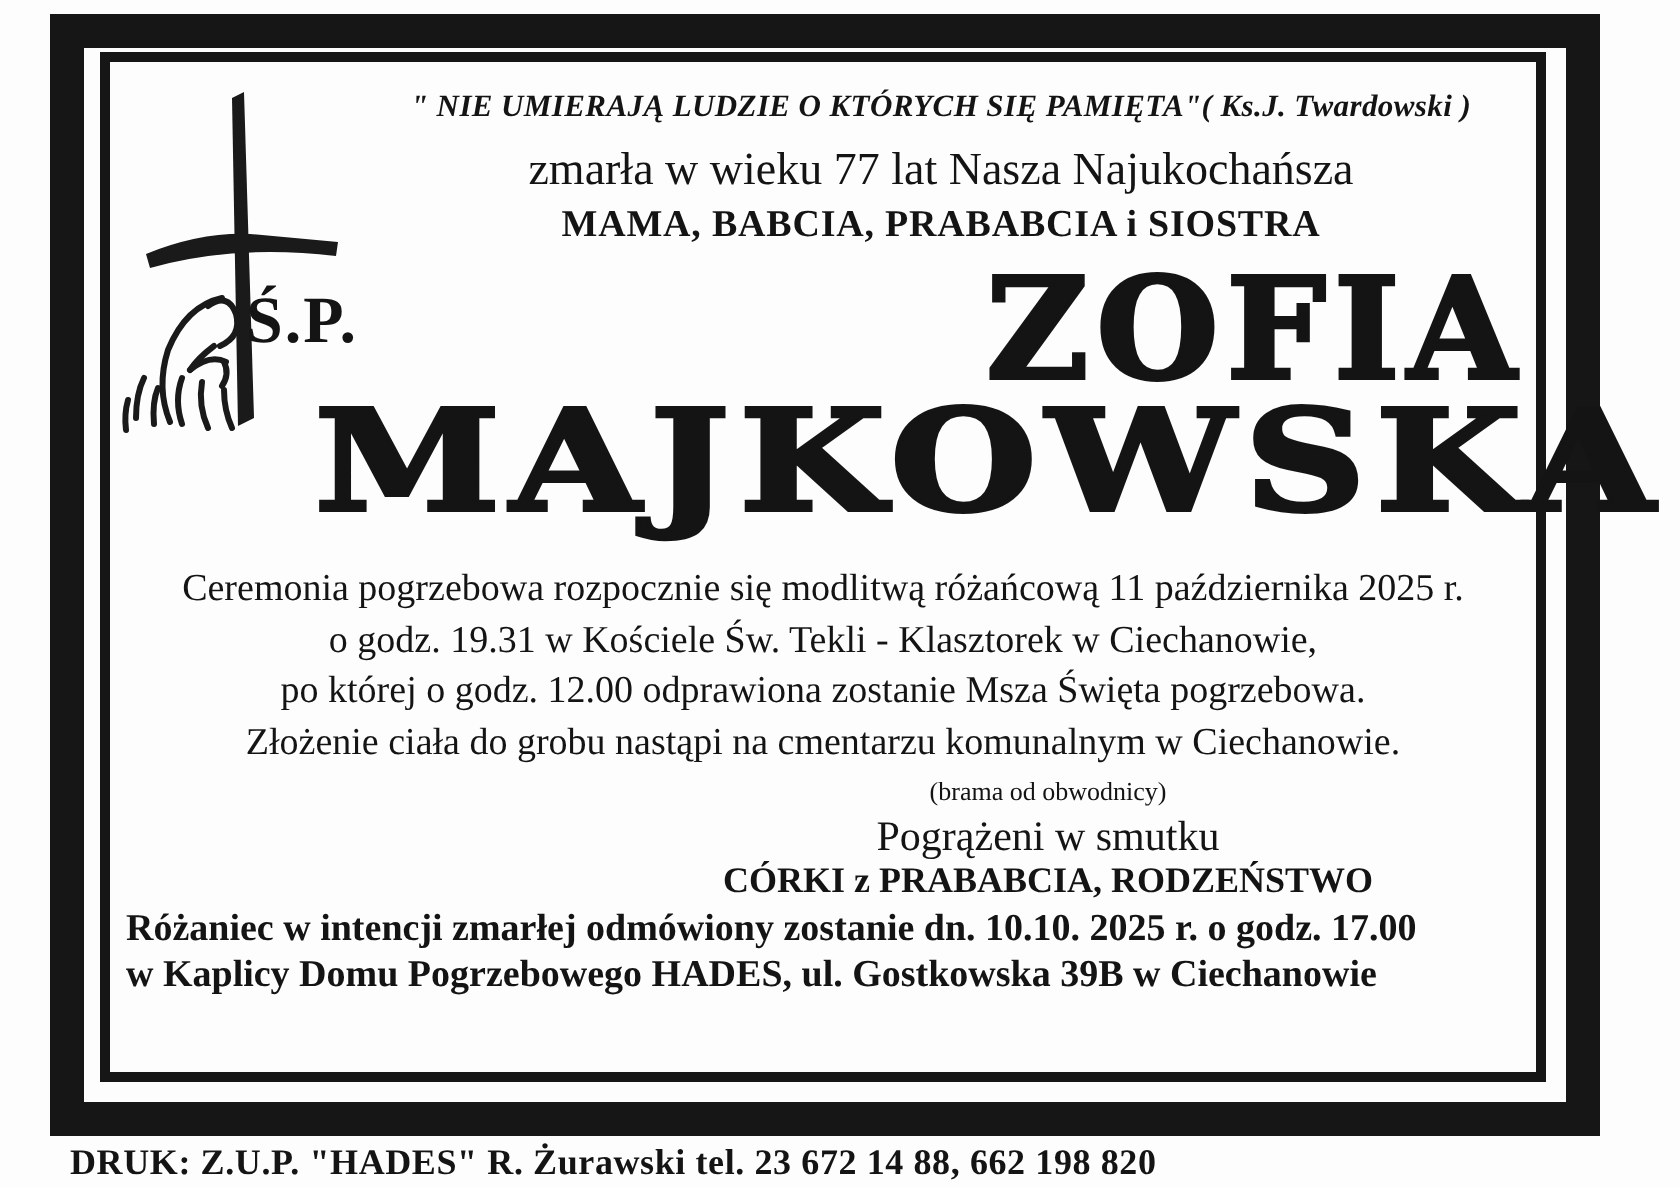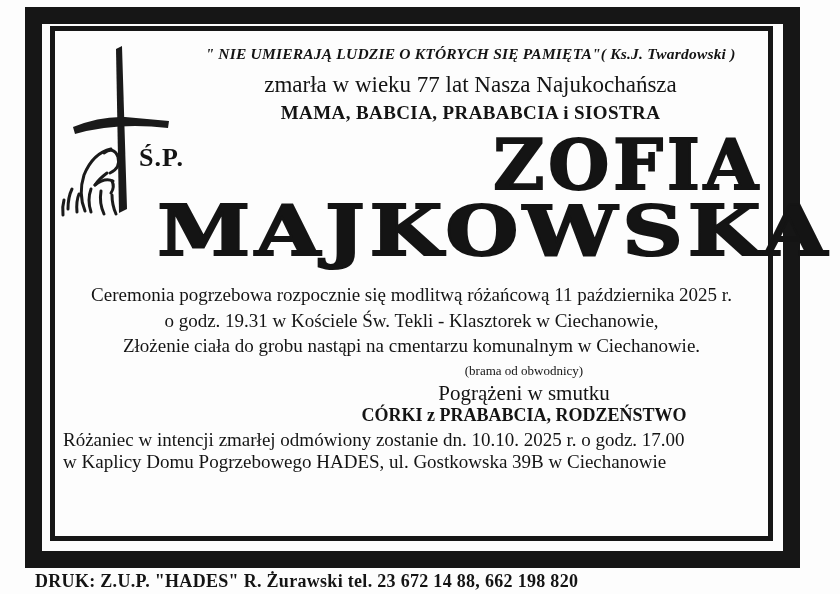--- a/index.html
+++ b/index.html
@@ -9,21 +9,21 @@
 
   
   .outer-frame { position:absolute; left:25px; top:7px; width:775px; height:561px;
                  border:17px solid #161616; background:transparent; }
   .inner-frame { position:absolute; left:8px; top:2px; right:10px; bottom:10px;
                  border:5px solid #161616; }
   .content { position:absolute; left:0; top:0; right:0; bottom:0; padding:4px 6px; }
 
   
   .pieta { position:absolute; left:0px; top:6px; width:152px; height:182px; }
-  .sp { position:absolute; left:84px; top:112px; font-size:26px; font-weight:bold;
+  .sp { position:absolute; left:68px; top:112px; font-size:33px; font-weight:bold;
         letter-spacing:1px; }
 
   
   .top-block { margin-left:118px; text-align:center; padding-top:10px; }
   .quote { font-size:15.5px; font-weight:bold; font-style:italic; letter-spacing:0.2px;
            margin-bottom:8px; }
   .announce { font-size:23px; line-height:27px; }
   .relation { font-size:19px; font-weight:bold; letter-spacing:0.4px; margin-top:4px; }
 
   
@@ -38,21 +38,21 @@
   
   .mourning-block { width:420px; margin-left:auto; margin-right:28px; text-align:center;
                     margin-top:2px; }
   .gate-note { font-size:13px; line-height:20px; }
   .mourning-intro { font-size:21px; line-height:24px; }
   .mourners-1 { font-size:18px; line-height:21px; font-weight:bold; }
   .mourners-2 { font-size:16.5px; line-height:19px; font-weight:bold; }
 
   
   .rosary-block { margin-top:3px; margin-left:2px; font-size:19px; line-height:22.5px;
-                  font-weight:normal; text-align:left; }
+                  font-weight:bold; text-align:left; }
 
   
   .footer { position:absolute; left:35px; top:571px; font-size:18px; font-weight:bold;
             letter-spacing:0.3px; }
 </style>
 </head>
 <body>
 
 <div class="sheet">
 
@@ -89,20 +89,21 @@
         </div>
 
         <div class="name-block">
           <div class="name-line">ZOFIA</div>
           <div class="name-line wide">MAJKOWSKA</div>
         </div>
 
         <div class="ceremony-block">
           <div>Ceremonia pogrzebowa rozpocznie się modlitwą różańcową 11 października 2025 r.</div>
           <div>o godz. 19.31  w Kościele Św. Tekli - Klasztorek w Ciechanowie,</div>
+          <div>po której o godz. 12.00 odprawiona zostanie Msza Święta pogrzebowa.</div>
           <div>Złożenie ciała do grobu  nastąpi  na cmentarzu komunalnym w Ciechanowie.</div>
         </div>
 
         <div class="mourning-block">
           <div class="gate-note">(brama od obwodnicy)</div>
           <div class="mourning-intro">Pogrążeni w smutku</div>
           <div class="mourners-1">CÓRKI z PRABABCIA, RODZEŃSTWO</div>
         </div>
 
         <div class="rosary-block">

